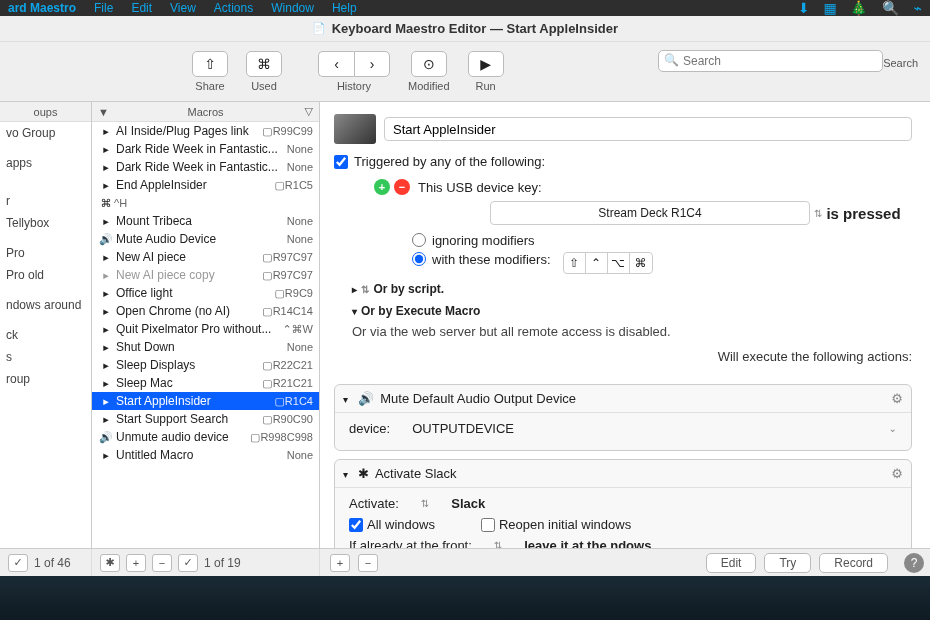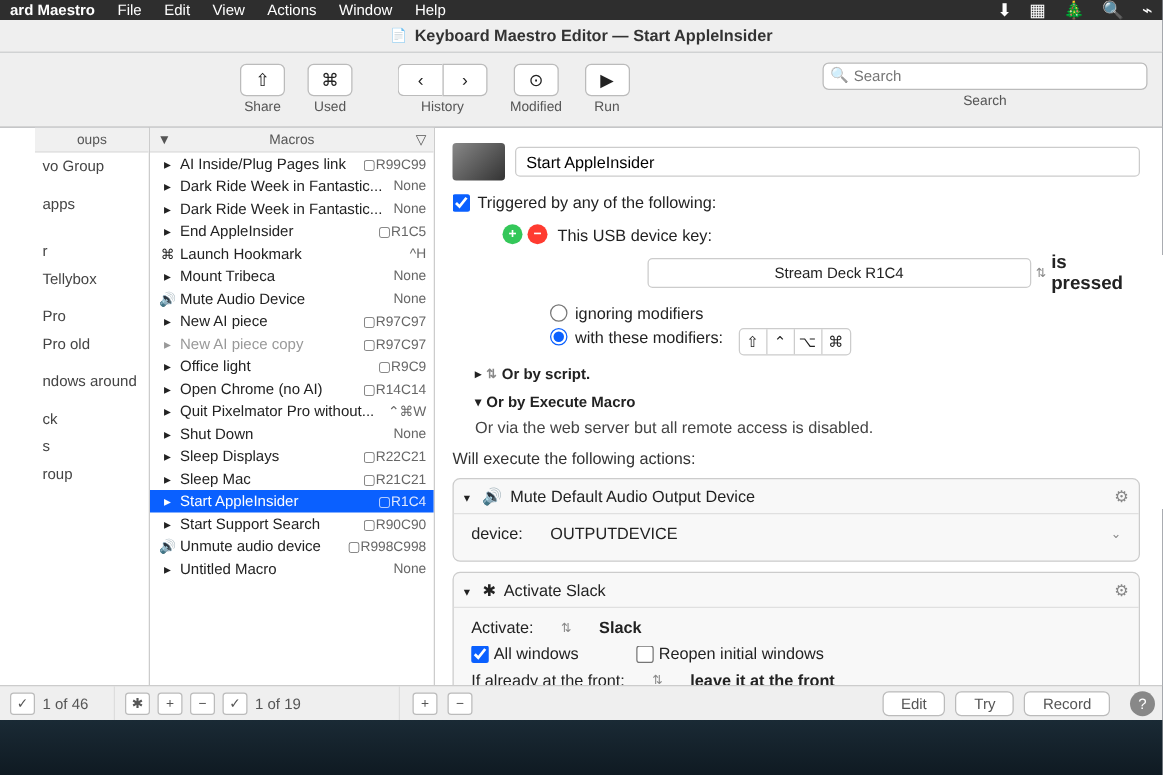--- a/index.html
+++ b/index.html
@@ -1,33 +1,33 @@
 <!DOCTYPE html>
 <html><head>
 <meta charset="utf-8">
 <style>
 * { margin: 0; padding: 0; box-sizing: border-box; font-family: -apple-system, BlinkMacSystemFont, "Segoe UI", sans-serif; }
 body { width: 930px; height: 620px; overflow: hidden; background: #1a2530; font-size: 13px; color: #222; }
-.menubar { height: 16px; background: #2e2e2e; display: flex; align-items: center; padding: 0 8px; color: #ffffff; font-size: 12px; }
+.menubar { height: 16px; background: #2e2e2e; display: flex; align-items: center; padding: 0 8px; color: #0ea5e9; font-size: 12px; }
 .menubar-left { display: flex; gap: 18px; }
 .menubar-right { margin-left: auto; display: flex; gap: 14px; font-size: 14px; }
 .title-area { height: 26px; display: flex; align-items: center; justify-content: center; background: #efefef; border-bottom: 1px solid #ddd; }
 .title-area .t-icon { margin-right: 6px; font-size: 11px; }
 .title-text { font-size: 13px; font-weight: 600; color: #333; }
 .toolbar { height: 60px; background: #efefef; border-bottom: 1px solid #ccc; display: flex; align-items: center; padding: 0 12px; position: relative; }
 .tb-group { display: flex; flex-direction: column; align-items: center; margin-right: 18px; }
 .tb-btn { width: 36px; height: 26px; border: 1px solid #bbb; border-radius: 5px; background: #fff; display: flex; align-items: center; justify-content: center; font-size: 14px; cursor: pointer; }
 .tb-seg { display: flex; }
 .tb-seg .tb-btn:first-child { border-radius: 5px 0 0 5px; border-right: none; }
 .tb-seg .tb-btn:last-child { border-radius: 0 5px 5px 0; }
 .tb-label { font-size: 11px; color: #555; margin-top: 3px; }
-.search-wrap { position: absolute; right: 12px; top: 8px; width: 260px; display: flex; flex-direction: column; align-items: center; }
+.search-wrap { position: absolute; right: 12px; top: 8px; width: 260px; display: flex; flex-direction: row; align-items: center; }
 .search-input { width: 100%; height: 22px; border: 1px solid #bbb; border-radius: 5px; padding: 0 8px 0 24px; font-size: 12px; background: #fff; }
 .search-wrap::before { content: "🔍"; position: absolute; left: 6px; top: 3px; font-size: 12px; opacity: .6; }
-.columns { display: flex; height: 446px; background: #fff; padding-left: 28px; }
+.columns { display: flex; height: 446px; background: #fff; }
 .col { border-right: 1px solid #ccc; overflow-y: auto; position: relative; }
 .col-groups { width: 92px; }
 .col-macros { width: 228px; }
 .col-editor { flex: 1; overflow-y: auto; padding: 12px 18px 12px 14px; }
 .col-header { height: 20px; background: #f0f0f0; border-bottom: 1px solid #ddd; display: flex; align-items: center; justify-content: center; font-size: 11px; color: #555; position: sticky; top: 0; }
 .col-header .sort { position: absolute; left: 6px; }
 .col-header .sort2 { position: absolute; right: 6px; }
 .group-item { padding: 4px 6px; font-size: 12px; color: #444; white-space: nowrap; overflow: hidden; text-overflow: ellipsis; cursor: pointer; }
 .macro-row { display: flex; align-items: center; padding: 2px 6px; font-size: 12px; height: 18px; cursor: pointer; }
 .macro-row.sel { background: #0a60ff; color: #fff; }
@@ -50,21 +50,21 @@
 .radio-group { margin-left: 78px; margin-top: 8px; font-size: 13px; }
 .radio-row { display: flex; gap: 6px; margin-bottom: 4px; }
 .radio { width: 14px; height: 14px; accent-color: #0a60ff; }
 .mod-box { display: inline-flex; border: 1px solid #ccc; border-radius: 4px; margin-left: 6px; }
 .mod-box span { width: 22px; height: 20px; display: flex; align-items: center; justify-content: center; border-right: 1px solid #ccc; font-size: 12px; }
 .mod-box span:last-child { border-right: none; }
 .disclosure { display: flex; align-items: center; gap: 4px; font-size: 12px; font-weight: 600; margin: 8px 0 4px 18px; cursor: pointer; }
 .disclosure::before { content: "▸"; font-size: 10px; }
 .disclosure.open::before { content: "▾"; }
 .via-text { font-size: 13px; margin: 6px 0 10px 18px; color: #444; }
-.exec-text { font-size: 13px; margin-bottom: 8px; color: #333; }
+.exec-text { font-size: 13px; margin-bottom: 20px; color: #333; text-align: right; }
 .action-card { border: 1px solid #ccc; border-radius: 6px; margin-bottom: 8px; background: #f8f8f8; }
 .ac-head { display: flex; align-items: center; padding: 6px 8px; gap: 6px; border-bottom: 1px solid #e0e0e0; }
 .ac-head .dis::before { content: "▾"; font-size: 10px; margin-right: 4px; }
 .ac-head .gear { margin-left: auto; color: #888; cursor: pointer; }
 .ac-body { padding: 8px 14px; font-size: 13px; }
 .ac-body .row { display: flex; align-items: center; gap: 22px; margin-bottom: 6px; }
 .dropdown-hint { font-size: 10px; color: #888; }
 .ac-body label { display: inline-flex; align-items: center; gap: 4px; }
 .statusbar { height: 28px; background: #efefef; border-top: 1px solid #ccc; display: flex; align-items: center; font-size: 12px; color: #555; }
 .sb-seg { display: flex; align-items: center; gap: 6px; padding: 0 8px; border-right: 1px solid #ddd; height: 100%; }
@@ -178,21 +178,20 @@
           <span class="m-name">Dark Ride Week in Fantastic...</span>
           <span class="m-hk">None</span>
         </div>
         <div class="macro-row">
           <span class="m-icon">▸</span>
           <span class="m-name">End AppleInsider</span>
           <span class="m-hk">▢R1C5</span>
         </div>
         <div class="macro-row">
           <span class="m-icon">⌘</span>
-          <span class="m-name">Launch Hookmark</span>
           <span class="m-hk">^H</span>
         </div>
         <div class="macro-row">
           <span class="m-icon">▸</span>
           <span class="m-name">Mount Tribeca</span>
           <span class="m-hk">None</span>
         </div>
         <div class="macro-row">
           <span class="m-icon">🔊</span>
           <span class="m-name">Mute Audio Device</span>
@@ -342,21 +341,21 @@
               <span>All windows</span>
             </label>
           <label style="margin-left:24px">
               <input type="checkbox" class="chk" style=""> 
               <span>Reopen initial windows</span>
             </label>
         </div>
         <div class="row">
           <span>If already at the front:</span>
           <span class="dropdown-hint">⇅</span>
-          <b>leave it at the front</b>
+          <b>leave it at the ndows</b>
         </div>
       </div>
     </div>
   </div>
 </div>
 
 <div class="statusbar">
   <div class="sb-seg" style="width:92px">
     <div class="sb-btn">✓</div>
     <span>1 of 46</span>

